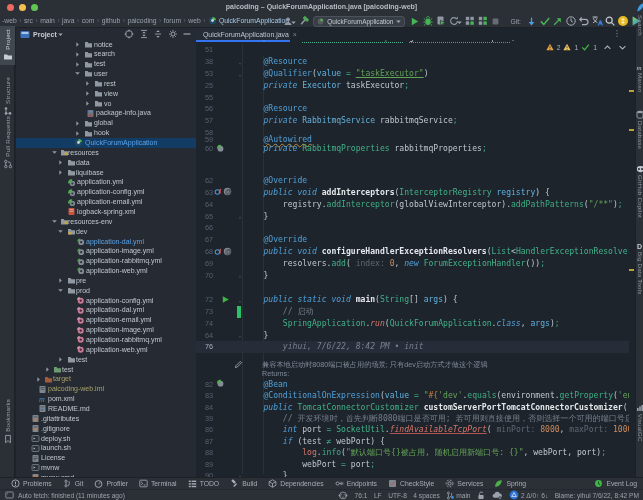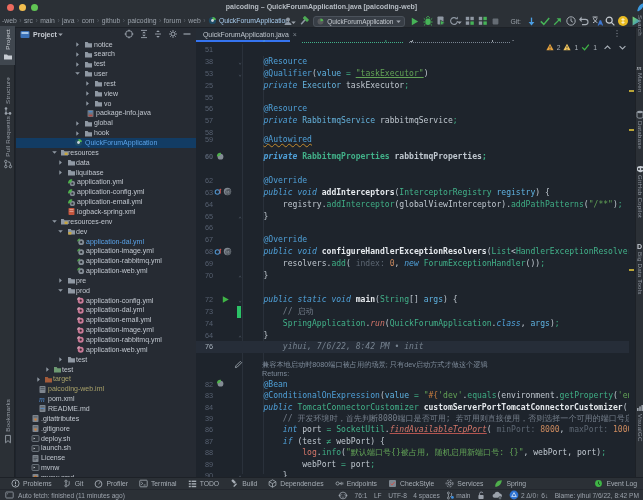--- a/index.html
+++ b/index.html
@@ -971,21 +971,21 @@
         <div class="eline" style="top: -8px;"><span class="lno">50</span><span class="codetxt"><span class="tk-pln">    </span><span class="tk-kw">private</span><span class="tk-pln"> </span><span class="tk-dott">GlobalViewInterceptor</span><span class="tk-pln"> </span><span class="tk-dotp">globalViewInterceptor</span><span class="tk-pln">;</span></span></div>
         <div class="eline" style="top: 3.9px;"><span class="lno">51</span><span class="codetxt"></span></div>
         <div class="eline" style="top: 15.8px;"><span class="lno">38</span><span class="fold" style="top: 0px;">⌄</span><span class="codetxt"><span class="tk-pln">    </span><span class="tk-ann">@Resource</span></span></div>
         <div class="eline" style="top: 27.7px;"><span class="lno">53</span><span class="fold" style="top: 0px;">⌄</span><span class="codetxt"><span class="tk-pln">    </span><span class="tk-ann">@Qualifier</span><span class="tk-pln">(</span><span class="tk-param">value</span><span class="tk-pln"> </span><span class="tk-op">=</span><span class="tk-pln"> </span><span class="tk-stru">"taskExecutor"</span><span class="tk-pln">)</span></span></div>
         <div class="eline" style="top: 39.6px;"><span class="lno">25</span><span class="codetxt"><span class="tk-pln">    </span><span class="tk-kw">private</span><span class="tk-pln"> </span><span class="tk-iface">Executor</span><span class="tk-pln"> taskExecutor</span><span class="tk-op">;</span></span></div>
         <div class="eline" style="top: 51.5px;"><span class="lno">55</span><span class="codetxt"></span></div>
         <div class="eline" style="top: 63.4px;"><span class="lno">56</span><span class="codetxt"><span class="tk-pln">    </span><span class="tk-ann">@Resource</span></span></div>
         <div class="eline" style="top: 75.3px;"><span class="lno">57</span><span class="codetxt"><span class="tk-pln">    </span><span class="tk-kw">private</span><span class="tk-pln"> </span><span class="tk-iface">RabbitmqService</span><span class="tk-pln"> rabbitmqService</span><span class="tk-op">;</span></span></div>
         <div class="eline" style="top: 87.2px;"><span class="lno">58</span><span class="codetxt"></span></div>
         <div class="eline" style="top: 85px; margin-top: 9px;"><span class="lno">59</span><span class="codetxt"><span class="tk-pln">    </span><span class="tk-annw">@Autowired</span></span></div>
-        <div class="eline" style="top: 111px; font-weight: bold;"><span class="lno">60</span><span class="icn gico" style="left: 20px;"><svg width="9" height="9" viewBox="0 0 9 9">
+        <div class="eline" style="top: 103px;"><span class="lno">60</span><span class="icn gico" style="left: 20px;"><svg width="9" height="9" viewBox="0 0 9 9">
               <circle cx="4.5" cy="4.7" r="2.9" fill="#848C95"></circle>
               <path d="M.9 4.6C.7 2.2 2.4.5 5.1.9 4.7 3.2 3.3 4.4.9 4.6z" fill="#4FAF4C"></path>
             </svg></span><span class="codetxt"><span class="tk-pln">    </span><span class="tk-kw">private</span><span class="tk-pln"> </span><span class="tk-type">RabbitmqProperties</span><span class="tk-pln"> rabbitmqProperties</span><span class="tk-op">;</span></span></div>
         <div class="eline" style="top: 134.8px;"><span class="lno">62</span><span class="codetxt"><span class="tk-pln">    </span><span class="tk-ann">@Override</span></span></div>
         <div class="eline" style="top: 146.7px;"><span class="lno">63</span><span class="icn gico" style="left: 18px;"><svg width="8" height="9" viewBox="0 0 8 9">
               <circle cx="3.4" cy="5" r="2.2" fill="none" stroke="#4E94CE" stroke-width="1.1"></circle>
               <path d="M6.3 6.6V2.8" stroke="#C75450" stroke-width="1"></path>
               <path d="M6.3 1.4L7.6 3H5z" fill="#C75450"></path>
             </svg></span><span class="icn gico" style="left: 27px;"><svg width="9" height="9" viewBox="0 0 9 9">
               <circle cx="4.5" cy="4.5" r="3.7" fill="#7E868F"></circle>

